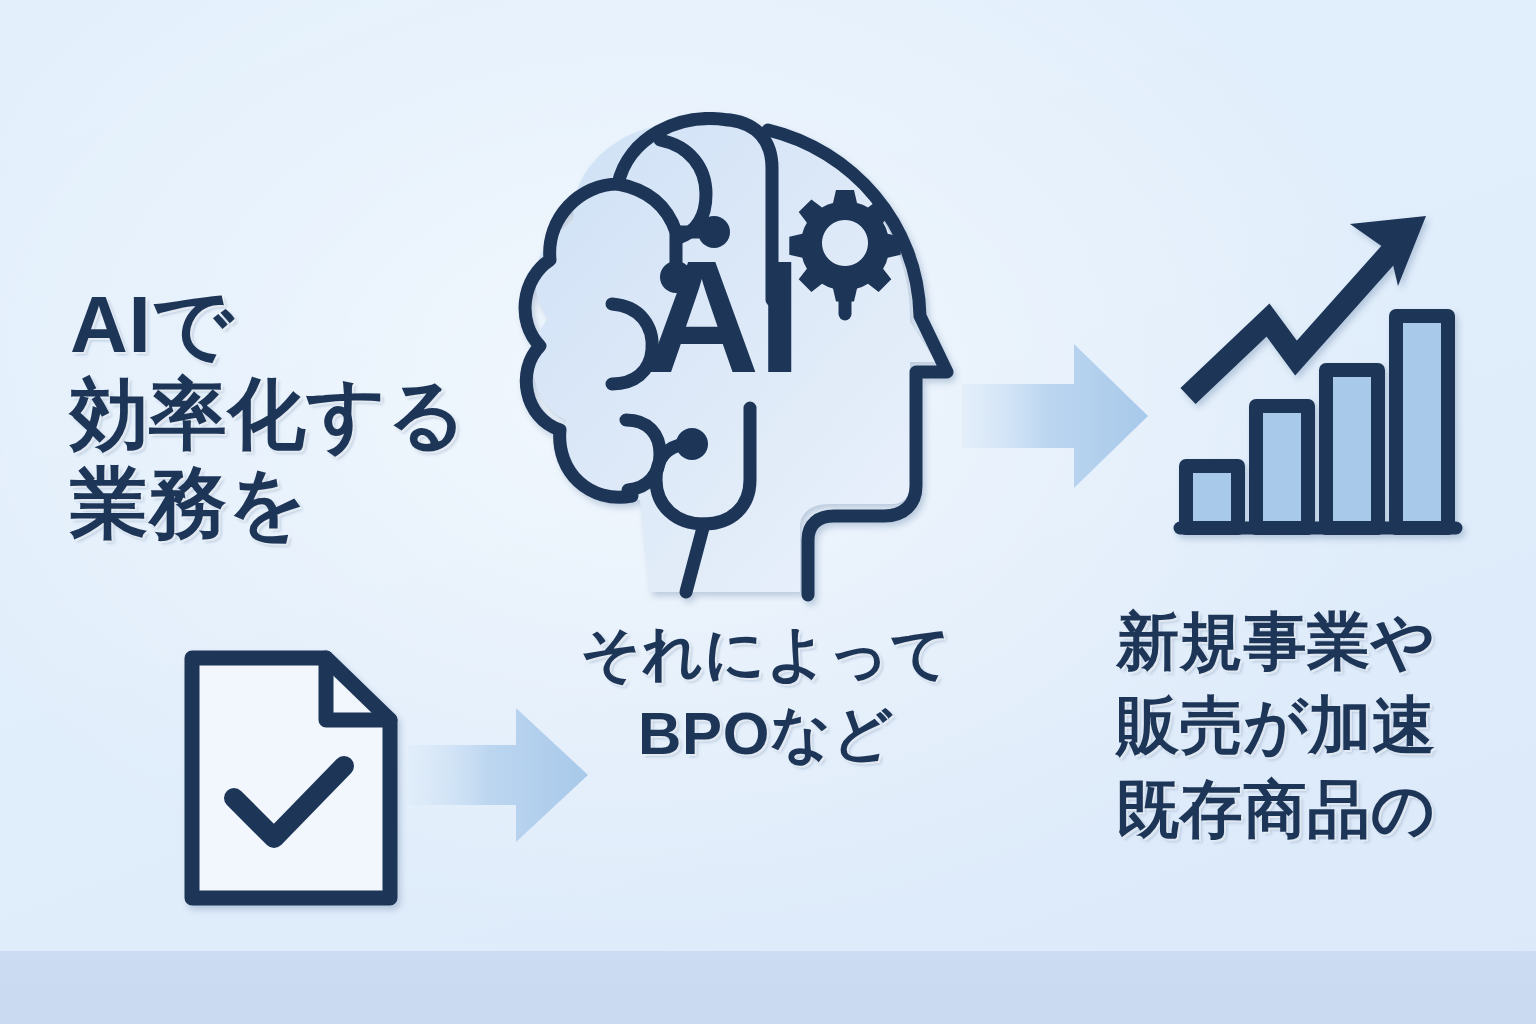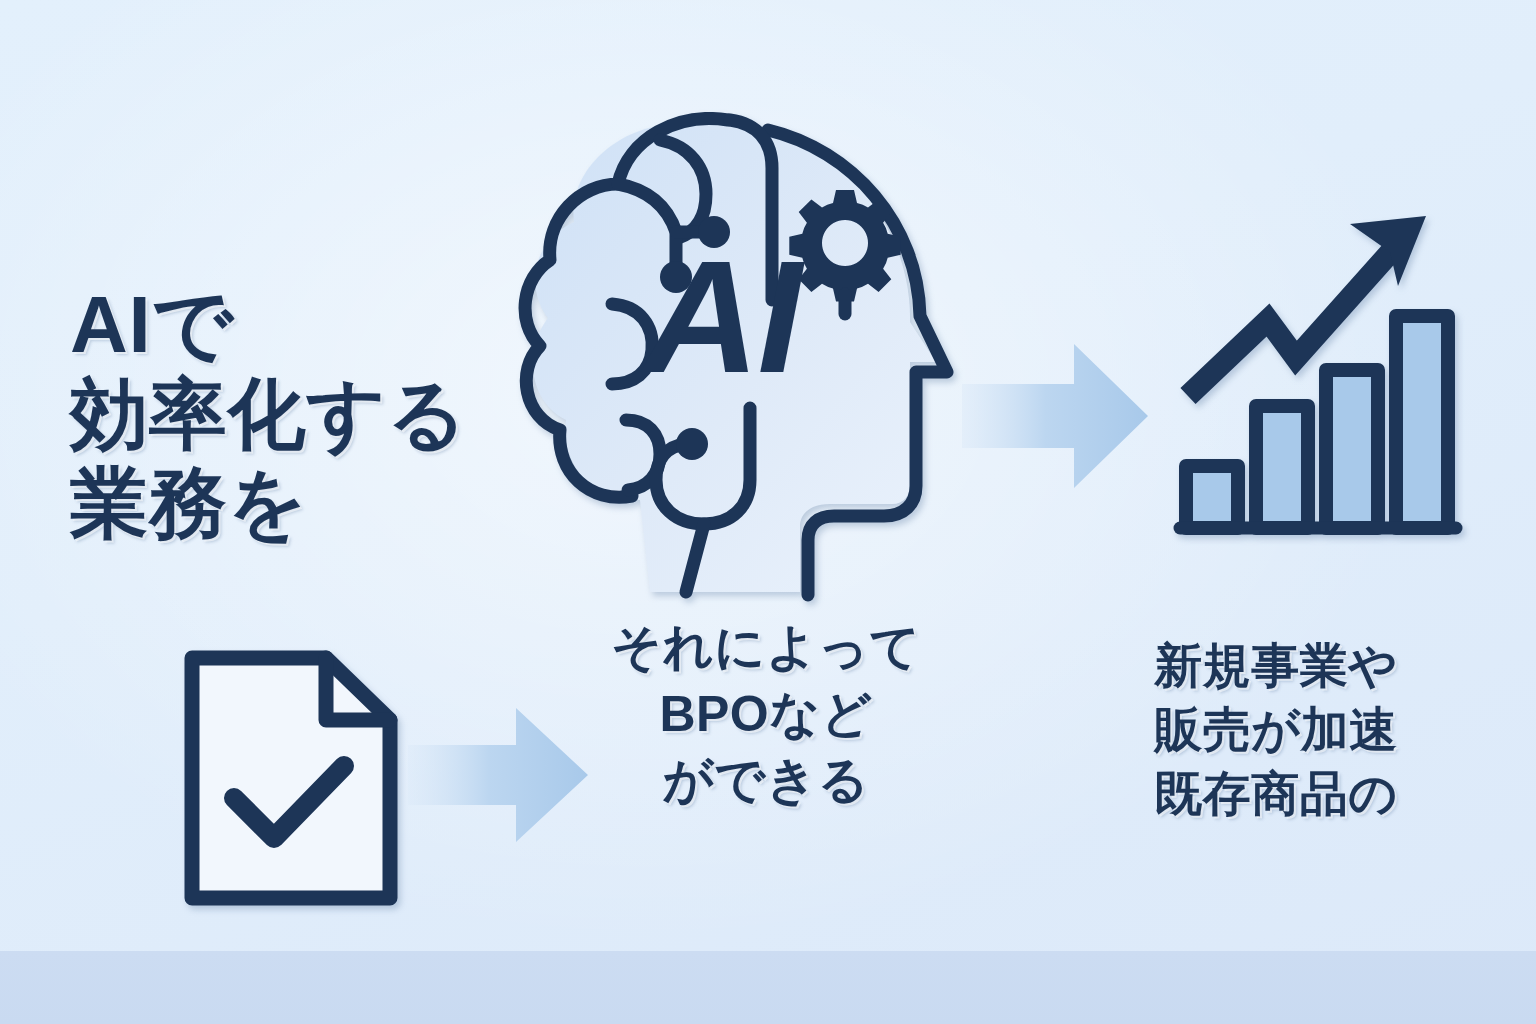--- a/index.html
+++ b/index.html
@@ -55,45 +55,45 @@
     line-height: 1.13;
     margin-top: 37px;
   }
   #text-left .txt-line.l1 { font-size: 80px; }
 
   #text-mid-bottom {
     left: 546px;
     top: 614px;
     width: 440px;
     text-align: center;
-    font-size: 50px;
+    font-size: 60px;
     line-height: 1.33;
   }
 
   #text-right-bottom {
     left: 1056px;
-    top: 634px;
+    top: 600px;
     width: 440px;
     text-align: center;
-    font-size: 48px;
+    font-size: 63px;
     line-height: 1.33;
   }
 
   
   .gfx { position: absolute; z-index: 3; }
   #head-icon   { left: 500px; top: 72px;  width: 480px; height: 520px; }
   #chart-icon  { left: 1168px; top: 208px; width: 300px; height: 340px; }
   #arrow-top   { left: 962px;  top: 336px; width: 186px; height: 160px; }
   #doc-icon    { left: 176px;  top: 648px; width: 250px; height: 260px; }
   #arrow-bot   { left: 408px;  top: 700px; width: 180px; height: 150px; }
 
   svg { display: block; overflow: visible; }
   .ink { fill: none; stroke: #1d3557; stroke-width: 13; stroke-linecap: round; stroke-linejoin: round; }
   .ink-fill { fill: #1d3557; stroke: none; }
-  .drop { filter: drop-shadow(3px 4px 3px rgba(90,120,160,0.33)); font-style: italic; }
+  .drop { filter: drop-shadow(3px 4px 3px rgba(90,120,160,0.33)); }
 </style>
 </head>
 <body>
 
 <div id="poster">
 
   <div class="bottom-band"></div>
 
   <div class="txt-block" id="text-left">
     <span class="txt-line l1">AIで</span>
@@ -228,21 +228,20 @@
           <stop offset="100%" stop-color="#a8c9ea"></stop>
         </linearGradient>
       </defs>
       <path fill="url(#arrGradB)" stroke="none" d="M 0 45 L 108 45 L 108 8 L 180 75 L 108 142 L 108 105 L 0 105 Z"></path>
     </svg>
   </div>
 
   <div class="txt-block" id="text-mid-bottom">
     <span class="txt-line">それによって</span>
     <span class="txt-line">BPOなど</span>
-    <span class="txt-line">ができる</span>
   </div>
 
   <div class="txt-block" id="text-right-bottom">
     <span class="txt-line">新規事業や</span>
     <span class="txt-line">販売が加速</span>
     <span class="txt-line">既存商品の</span>
   </div>
 
 </div>
 

